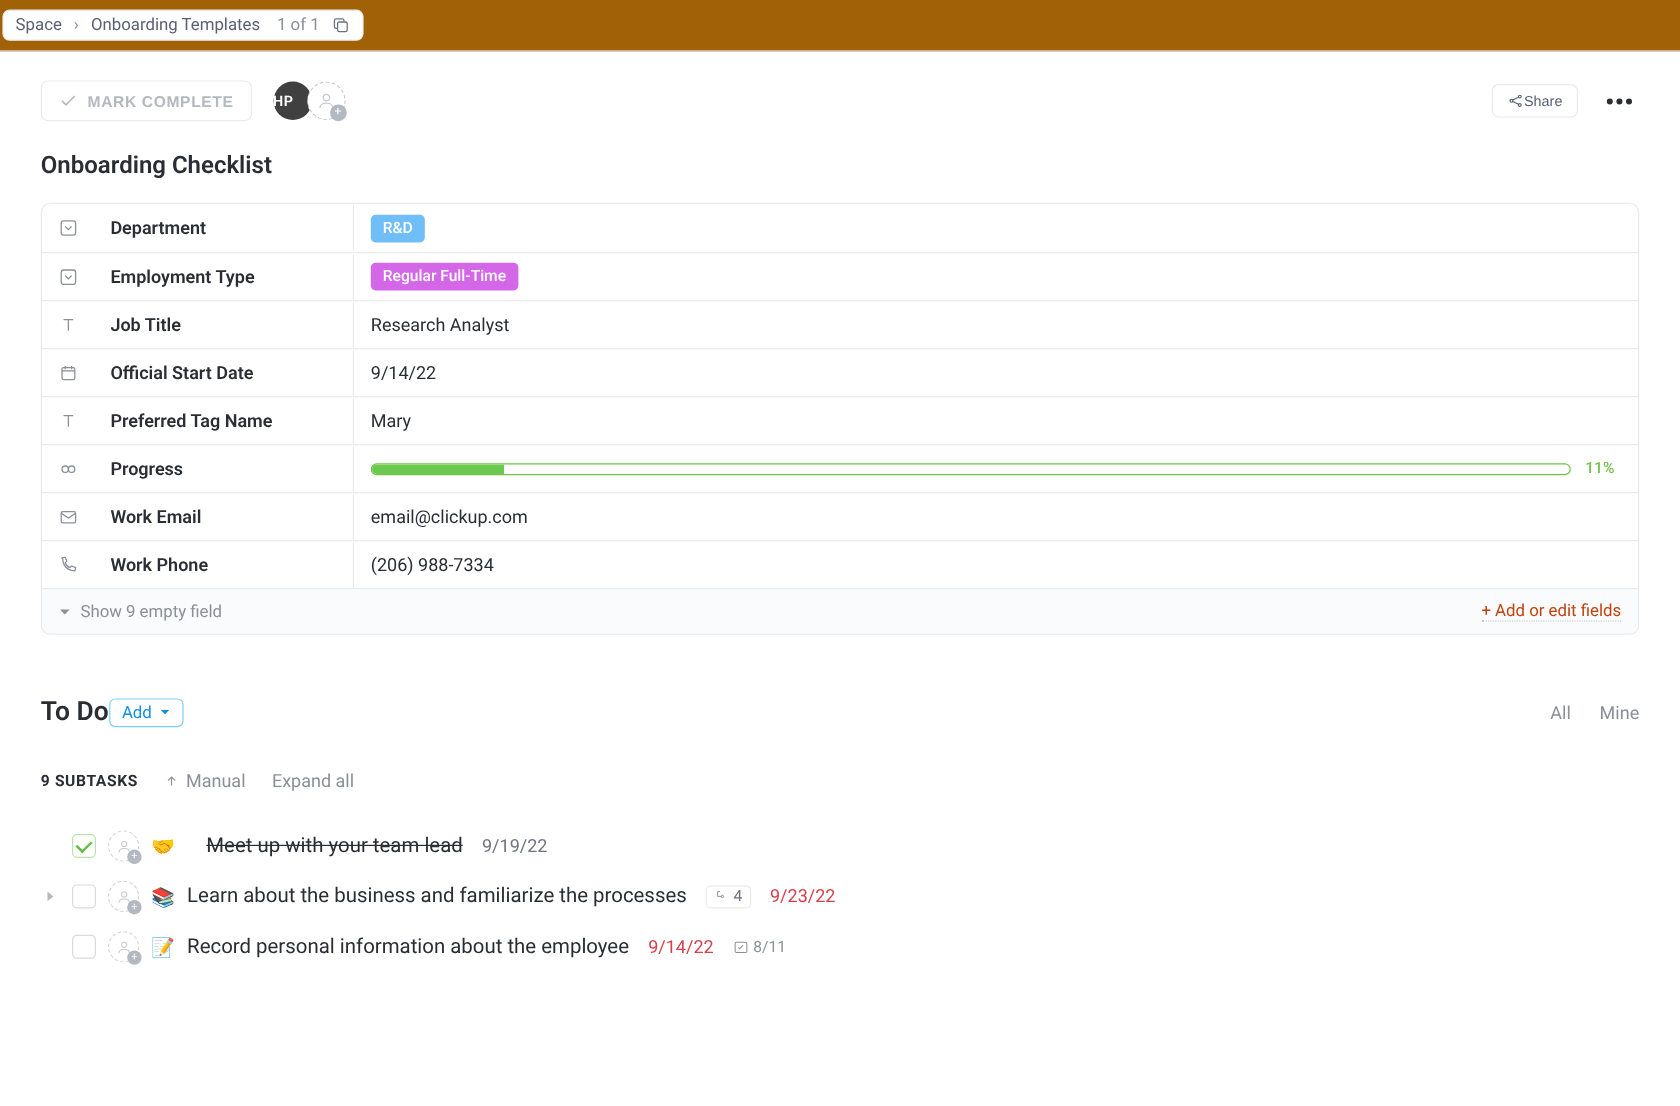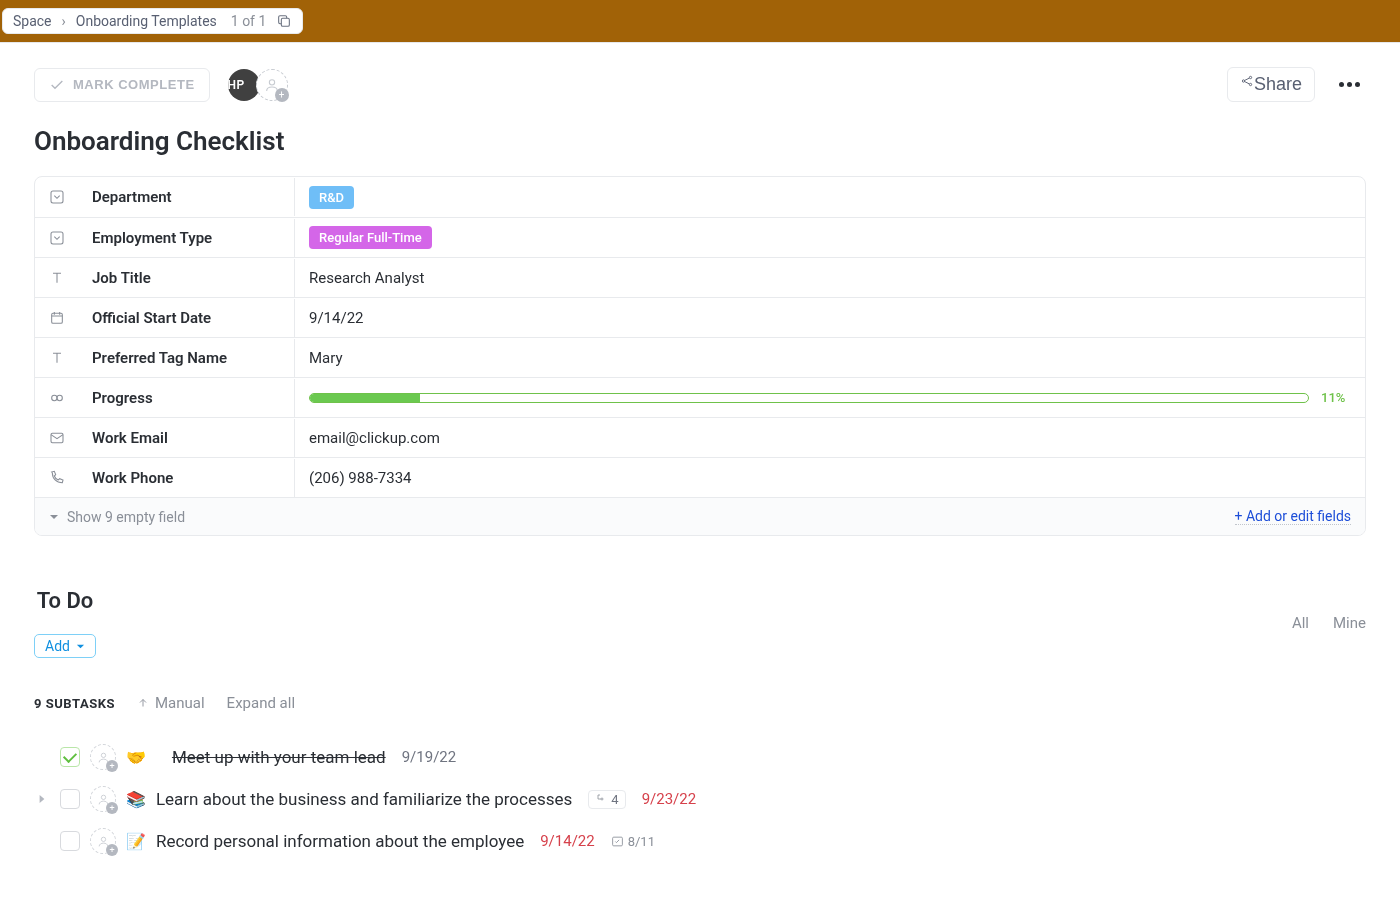--- a/index.html
+++ b/index.html
@@ -74,30 +74,30 @@
     display:flex;align-items:center;justify-content:center;position:relative;
     background:#fff;
   }
   .avatar-add svg{width:16px;height:16px;stroke:#c7cbd1;fill:none;stroke-width:1.6;}
   .avatar-add .plus-dot{
     position:absolute;right:-2px;bottom:-2px;width:14px;height:14px;border-radius:50%;
     background:#b4b8c0;color:#fff;display:flex;align-items:center;justify-content:center;font-size:10px;line-height:1;
   }
   .header-right{display:flex;align-items:center;gap:18px;}
   .share-btn{
-    display:inline-flex;align-items:flex-start;gap:0;
+    display:inline-flex;align-items:flex-end;gap:0;
     border:1px solid var(--border);border-radius:6px;
-    padding:6px 12px;color:#596072;font-size:18px;background:#fff;cursor:pointer;
+    padding:6px 12px;color:#596072;font-size:12px;background:#fff;cursor:pointer;
   }
   .share-btn svg{width:14px;height:14px;stroke:#596072;fill:none;stroke-width:1.6;}
   .more-dots{display:flex;gap:3px;cursor:pointer;padding:6px;}
   .more-dots span{width:5px;height:5px;border-radius:50%;background:#2a2e34;display:block;}
   
   .page-title{
-    font-size:26px;font-weight:600;margin:24px 14px 20px;color:#2a2e34;
+    font-size:20px;font-weight:600;margin:24px 14px 20px;color:#2a2e34;
   }
   
   .fields-card{
     margin:0 14px;border:1px solid var(--border);border-radius:8px;overflow:hidden;
   }
   .field-row{
     display:flex;align-items:center;min-height:40px;border-top:1px solid var(--border);
   }
   .field-row:first-child{border-top:none;}
   .field-label{
@@ -116,27 +116,27 @@
   }
   .progress-fill{position:absolute;left:0;top:0;bottom:0;background:var(--green);}
   .progress-pct{color:var(--green2);font-size:13px;font-weight:500;min-width:30px;}
   .fields-footer{
     display:flex;align-items:center;justify-content:space-between;
     padding:10px 14px;background:#fafbfc;border-top:1px solid var(--border);
     font-size:14px;color:var(--muted);
   }
   .fields-footer .left{display:flex;align-items:center;gap:8px;cursor:pointer;}
   .fields-footer .left svg{width:10px;height:10px;fill:#8a8f98;}
-  .fields-footer .right{color:#1d4ed8;border-bottom:1px dotted #c1c5cc;cursor:pointer;text-align:right;}
+  .fields-footer .right{color:#c2410c;border-bottom:1px dotted #c1c5cc;cursor:pointer;text-align:right;}
   
   .todo-head{
     display:flex;align-items:center;justify-content:space-between;
     margin:52px 14px 0;
   }
-  .todo-left{display:flex;align-items:center;gap:21px;flex-direction:column;}
+  .todo-left{display:flex;align-items:center;gap:0;}
   .todo-title{font-size:22px;font-weight:600;}
   .add-pill{
     display:inline-flex;align-items:center;gap:6px;
     border:1px solid #7ed0f7;color:var(--accent);
     padding:3px 10px;border-radius:5px;font-size:14px;cursor:pointer;
   }
   .add-pill svg{width:9px;height:9px;fill:var(--accent);}
   .todo-filters{color:var(--muted);font-size:15px;display:flex;gap:24px;}
   .todo-filters span{cursor:pointer;}
   .subtask-bar{

